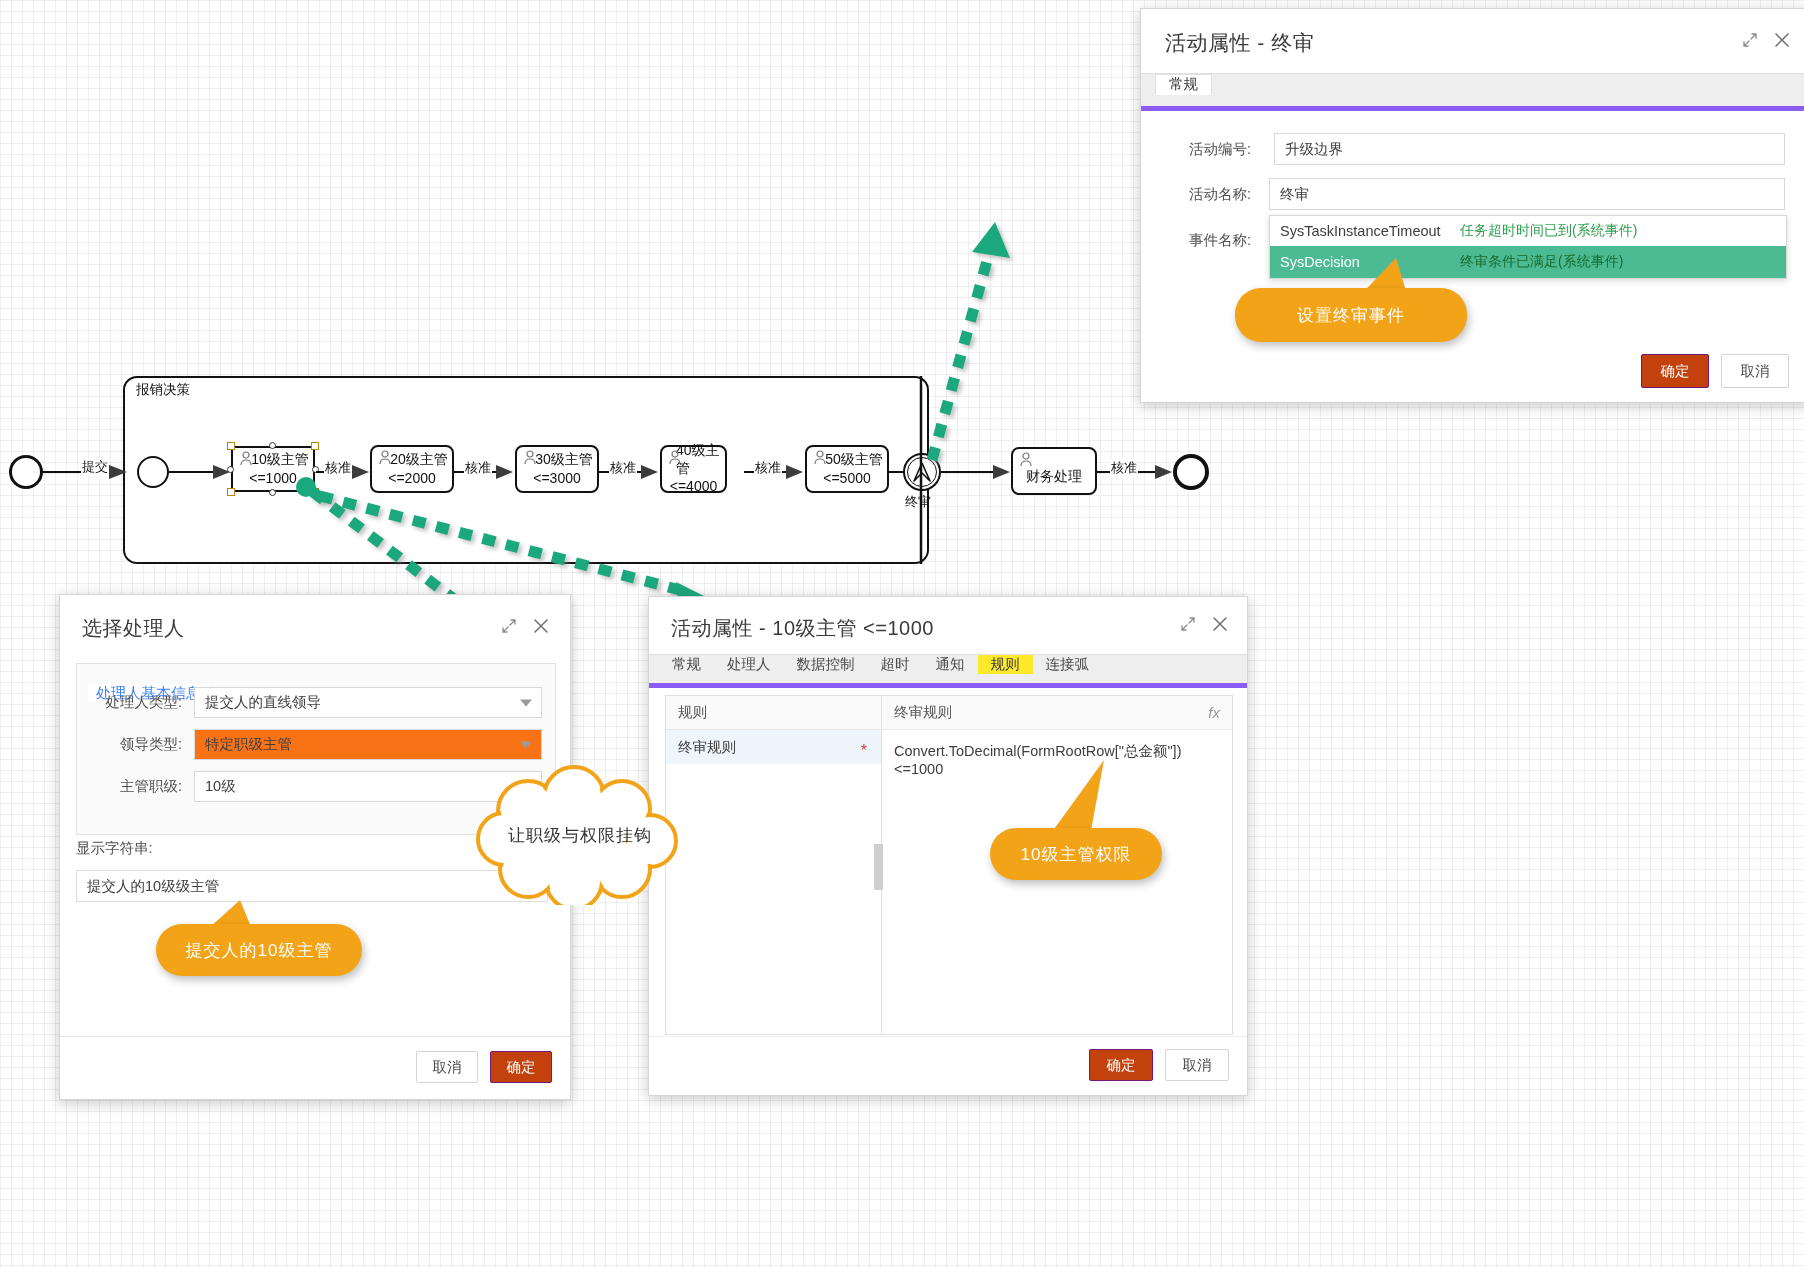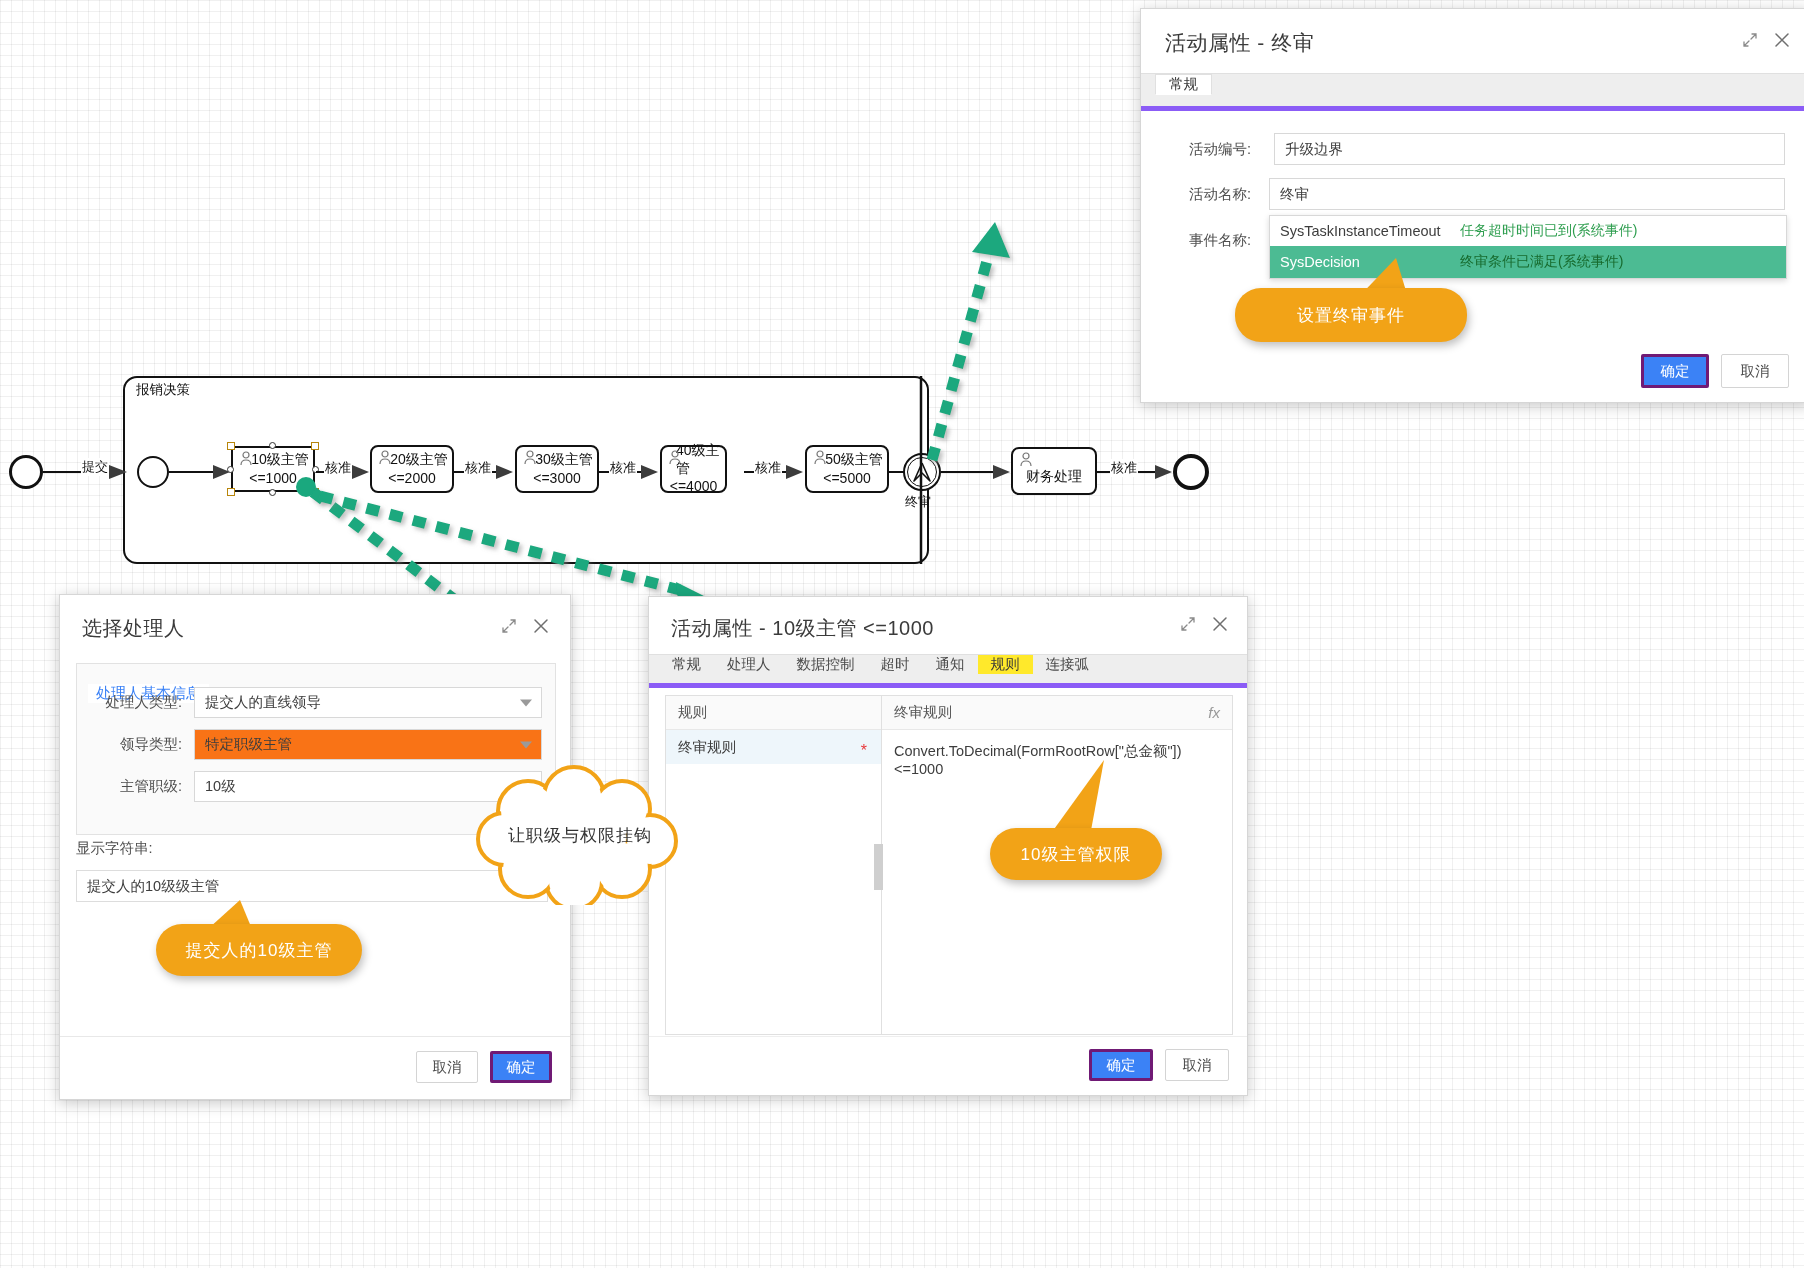--- a/index.html
+++ b/index.html
@@ -59,21 +59,21 @@
   .fctl.focus { border-color:#6aa8e0; }
   .caret {
     position:absolute; right:9px; top:50%; transform:translateY(-50%);
     width:0;height:0;border-left:6px solid transparent;border-right:6px solid transparent;
     border-top:7px solid #9a9a9a;
   }
   .btn {
     min-width:68px; height:34px; font-size:14.5px; border-radius:2px; cursor:pointer;
     display:inline-flex; align-items:center; justify-content:center;
   }
-  .btn-ok { background:#3b82f6; color:#fff; border:3px solid #701a75; }
+  .btn-ok { background:#c2410c; color:#fff; border:1px solid #701a75; }
   .btn-cancel { background:#fff; color:#4b4b4b; border:1px solid #d4d4d4; }
   
   .callout {
     position:absolute; background:#f2a317; color:#fff;
     border-radius:26px; display:flex; align-items:center; justify-content:center;
     font-size:17px; box-shadow:2px 4px 8px rgba(0,0,0,0.25); letter-spacing:1px;
   }
   .cloud { position:absolute; }
   .cloud-txt {
     position:absolute; width:100%; text-align:center; font-size:17px; color:#333;

